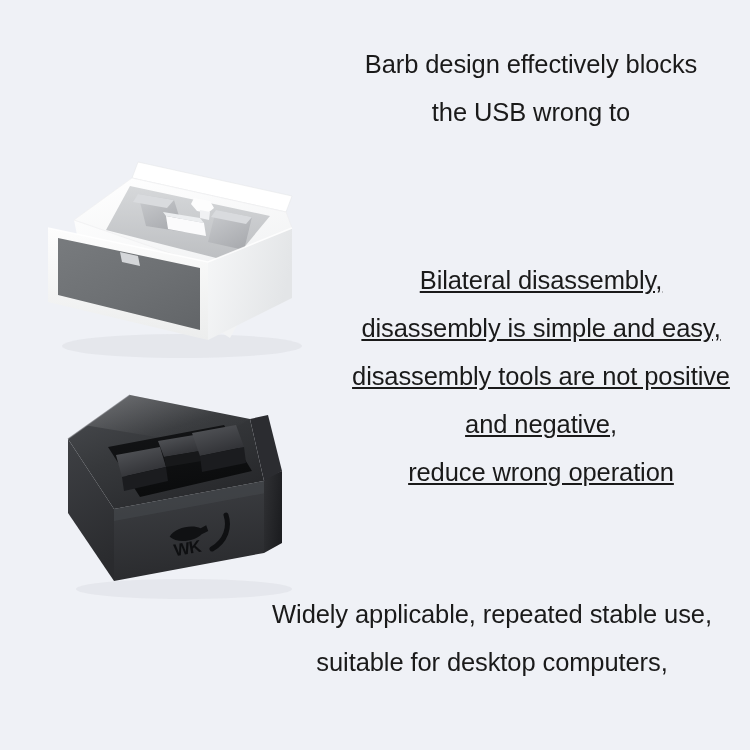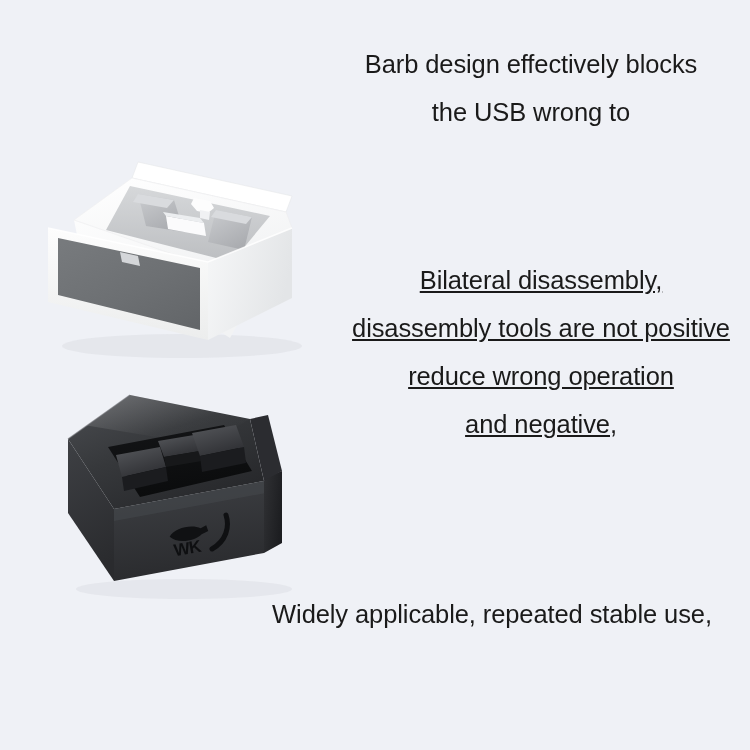--- a/index.html
+++ b/index.html
@@ -51,27 +51,29 @@
 
 <div class="page">
 
   <div class="text-block" id="block-1">
     <span class="text-line">Barb design effectively blocks</span>
     <span class="text-line">the USB wrong to</span>
   </div>
 
   <div class="text-block" id="block-2">
     <span class="text-line">Bilateral disassembly,</span>
+    <span class="text-line">disassembly is simple and easy,</span>
     <span class="text-line">disassembly tools are not positive</span>
+    <span class="text-line">and negative,</span>
     <span class="text-line">reduce wrong operation</span>
-    <span class="text-line">and negative,</span>
   </div>
 
   <div class="text-block" id="block-3">
     <span class="text-line">Widely applicable, repeated stable use,</span>
+    <span class="text-line">suitable for desktop computers,</span>
   </div>
 
   <div class="product" id="product-white">
     <svg width="276" height="215" viewBox="0 0 276 215">
       <defs>
         <linearGradient id="wTop" x1="0" y1="0" x2="0.4" y2="1">
           <stop offset="0%" stop-color="#ffffff"></stop>
           <stop offset="100%" stop-color="#f2f3f4"></stop>
         </linearGradient>
         <linearGradient id="wFrontFrame" x1="0" y1="0" x2="0" y2="1">

